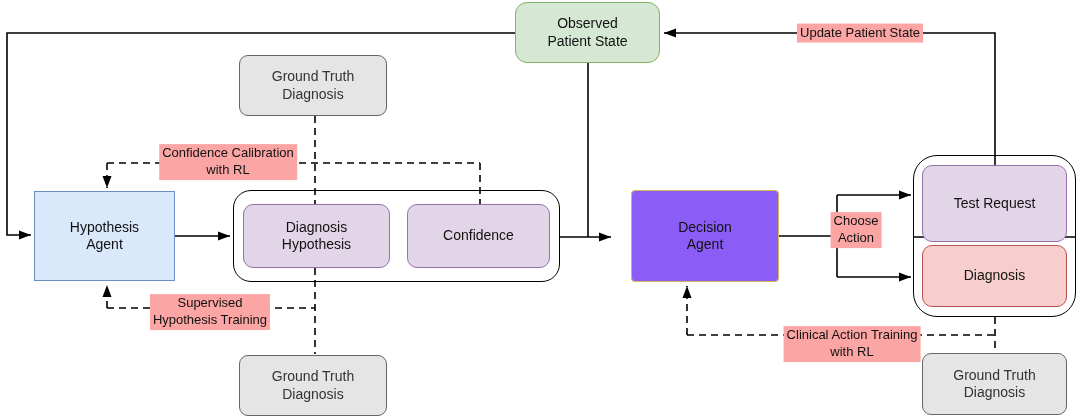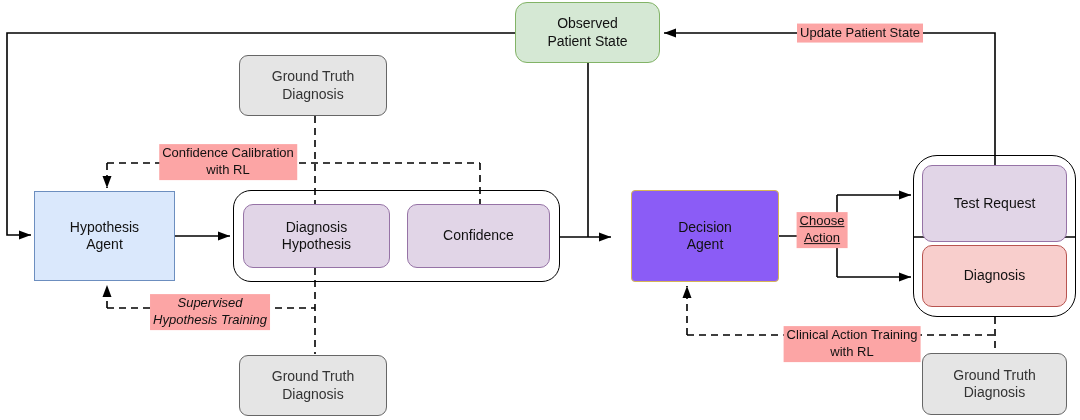--- a/index.html
+++ b/index.html
@@ -96,25 +96,25 @@
   <div class="node red" style="left:922px; top:245px; width:145px; height:62px;">Diagnosis</div>
 
   <div class="node gray" style="left:239px; top:355px; width:148px; height:61px;">Ground Truth
 Diagnosis</div>
 
   <div class="node gray" style="left:922px; top:353px; width:145px; height:62px;">Ground Truth
 Diagnosis</div>
 
   <div class="edge-label" style="left:860px; top:33px;">Update Patient State</div>
 
-  <div class="edge-label" style="left:822px; top:230px;text-decoration:underline;">Choose
+  <div class="edge-label" style="left:856px; top:230px;">Choose
 Action</div>
 
   <div class="edge-label" style="left:228px; top:162px;">Confidence Calibration
 with RL</div>
 
-  <div class="edge-label" style="left:210px; top:312px;font-style:italic;">Supervised
+  <div class="edge-label" style="left:210px; top:312px;">Supervised
 Hypothesis Training</div>
 
   <div class="edge-label" style="left:852px; top:344px;">Clinical Action Training
 with RL</div>
 
 </div>
 
 </body></html>

